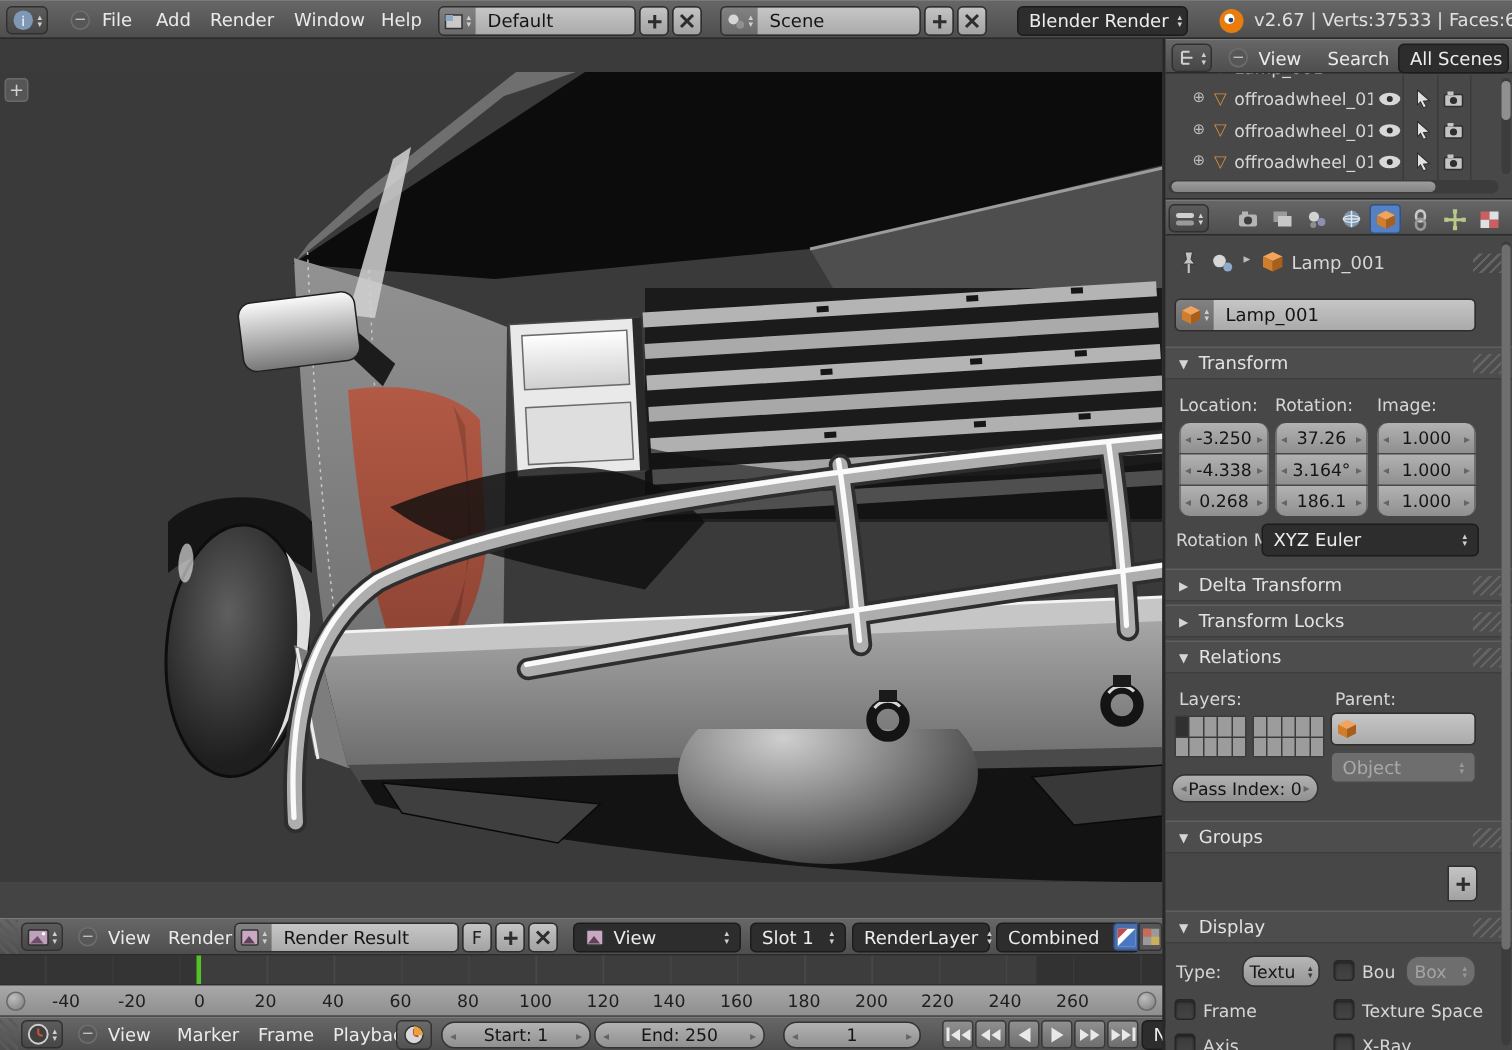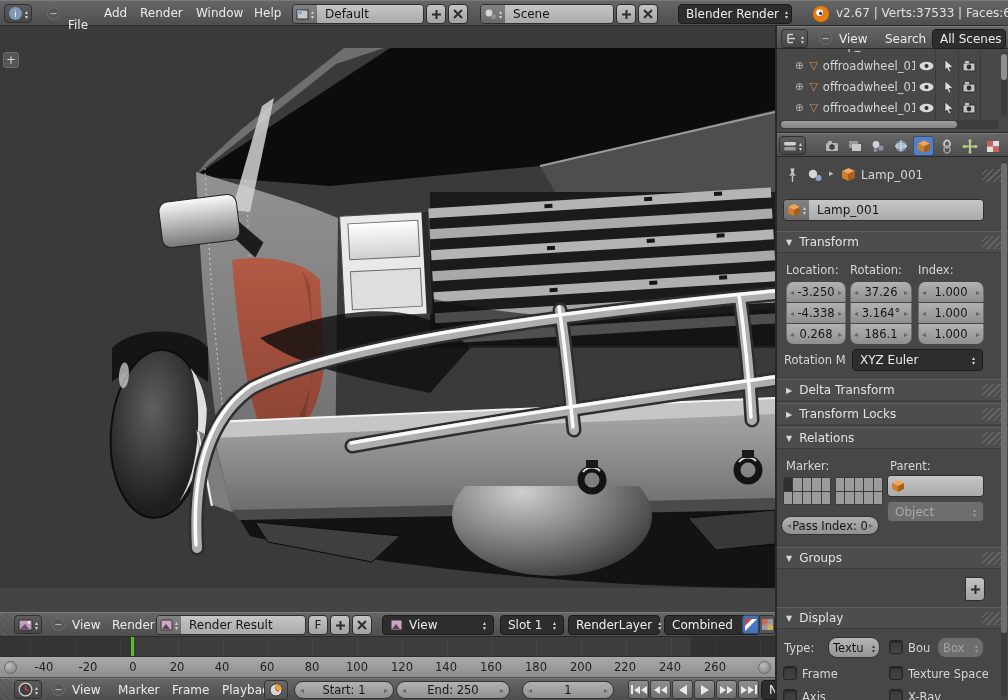--- a/index.html
+++ b/index.html
@@ -48,21 +48,21 @@
       <svg width="15" height="15">
           <circle cx="7.5" cy="7.5" r="6.5" fill="#7f98b5"></circle>
           <text x="7.5" y="11" font-size="9" fill="#fff" text-anchor="middle" font-family="DejaVu Sans">i</text>
         </svg>
       <span class="ud">
           <i>▴</i>
           <i>▾</i>
         </span>
     </div>
     <div class="abs collapse" style="left:47px;top:6px">−</div>
-    <span class="abs mi" style="left:68px;top:12px">File</span>
+    <span class="abs mi" style="left:68px;top:0">File</span>
     <span class="abs mi" style="left:104px;top:0">Add</span>
     <span class="abs mi" style="left:140px;top:0">Render</span>
     <span class="abs mi" style="left:196px;top:0">Window</span>
     <span class="abs mi" style="left:254px;top:0">Help</span>
     <div class="abs dbf" style="left:292px;top:3px;width:132px">
       <span class="ic">
         <svg width="13" height="13">
             <rect x="1" y="2" width="11" height="9" fill="#c9c9c9" stroke="#333"></rect>
             <rect x="1" y="2" width="5" height="4" fill="#8fa8c9"></rect>
           </svg>
@@ -649,21 +649,21 @@
       <span class="tx">Lamp_001</span>
     </div>
 
     <div class="abs phead" style="left:0;top:98px;width:231px">
       <span class="tri">▼</span>
       <span>Transform</span>
       <div class="grip"></div>
     </div>
     <span class="abs lbl" style="left:9px;top:130px">Location:</span>
     <span class="abs lbl" style="left:73px;top:130px">Rotation:</span>
-    <span class="abs lbl" style="left:141px;top:130px">Index:</span>
+    <span class="abs lbl" style="left:141px;top:130px">Image:</span>
 
     <div class="abs numf" style="left:9px;top:149px;width:60px;height:20px;border-radius:7px 7px 0 0">
         <span class="na">◂</span>
         <span>-3.250</span>
         <span class="na">▸</span>
       </div>
     <div class="abs numf" style="left:9px;top:170px;width:60px;height:20px">
         <span class="na">◂</span>
         <span>-4.338</span>
         <span class="na">▸</span>
@@ -700,21 +700,21 @@
         <span>1.000</span>
         <span class="na">▸</span>
       </div>
     <div class="abs numf" style="left:141px;top:191px;width:66px;height:20px;border-radius:0 0 7px 7px">
         <span class="na">◂</span>
         <span>1.000</span>
         <span class="na">▸</span>
       </div>
 
     <span class="abs lbl" style="left:7px;top:220px">Rotation M</span>
-    <div class="abs ddk" style="left:75px;top:216px;width:131px;height:22px">
+    <div class="abs ddk" style="left:64px;top:216px;width:145px;height:22px">
       <span style="flex:1">XYZ Euler</span>
       <span class="ud">
           <i>▴</i>
           <i>▾</i>
         </span>
     </div>
 
     <div class="abs phead" style="left:0;top:246px;width:231px">
       <span class="tri">▶</span>
       <span>Delta Transform</span>
@@ -724,21 +724,21 @@
       <span class="tri">▶</span>
       <span>Transform Locks</span>
       <div class="grip"></div>
     </div>
     <div class="abs phead" style="left:0;top:294px;width:231px">
       <span class="tri">▼</span>
       <span>Relations</span>
       <div class="grip"></div>
     </div>
 
-    <span class="abs lbl" style="left:9px;top:326px">Marker:</span>
+    <span class="abs lbl" style="left:9px;top:326px">Layers:</span>
     <span class="abs lbl" style="left:113px;top:326px">Parent:</span>
     <div class="abs gridbox" style="left:6px;top:344px;width:46px;height:26px">
       <i class="on"></i>
         <i></i>
         <i></i>
         <i></i>
         <i></i>
       <i></i>
         <i></i>
         <i></i>

